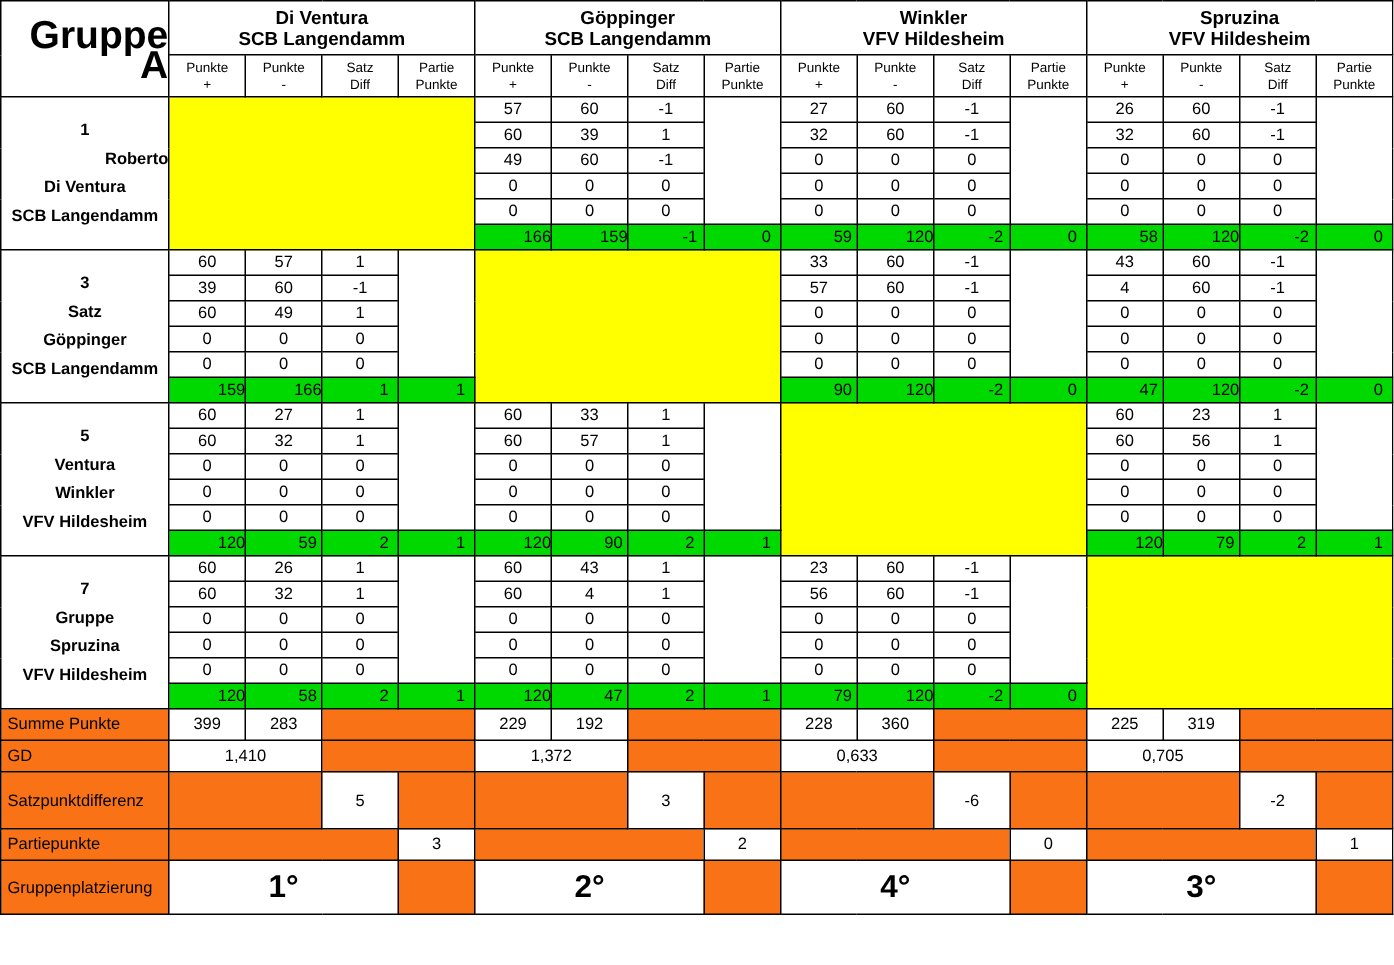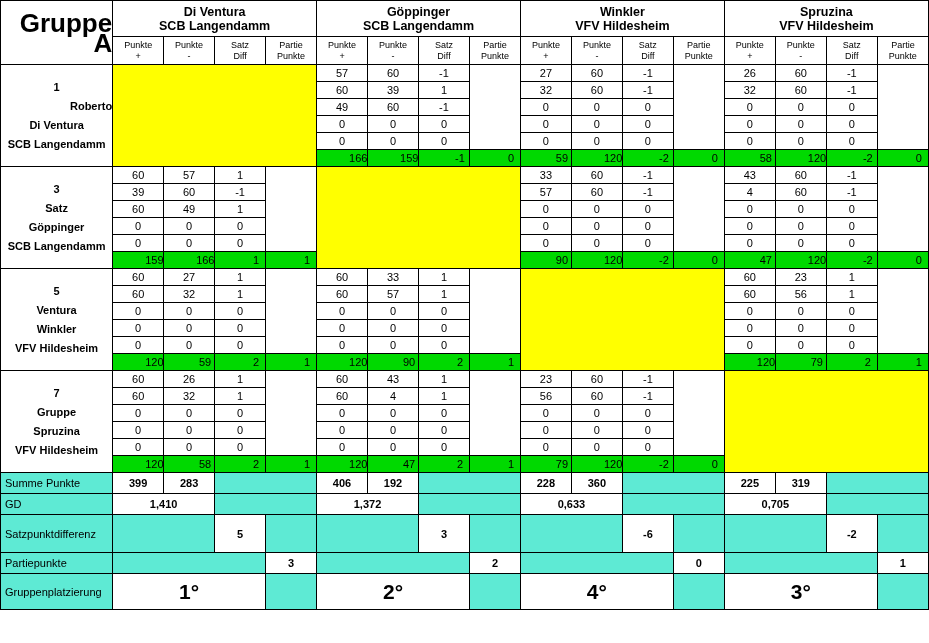--- a/index.html
+++ b/index.html
@@ -5,26 +5,26 @@
   html,body{margin:0;padding:0;background:#ffffff;}
   body{font-family:"Liberation Sans",sans-serif;-webkit-font-smoothing:antialiased;}
   #sheet{width:929px;height:643px;position:relative;overflow:hidden;}
   table{border-collapse:collapse;table-layout:fixed;width:929px;}
   td,th{border:1px solid #000;padding:0;margin:0;font-size:11px;text-align:center;vertical-align:middle;color:#000;background:#fff;}
   .hdr-name{font-weight:bold;font-size:12.5px;}
   .grp{font-size:26px;font-weight:bold;text-align:right;}
   .sub{font-size:9px;line-height:11px;}
   .yellow{background:#ffff00;}
   .green{background:#00d900;padding-left:32px;}
-  .grey{background:#5eead4;}
+  .grey{background:#f97316;}
   .playerlbl{font-weight:bold;font-size:11px;}
   .num{font-size:11px;}
   .sumlbl{font-size:11px;text-align:left;padding-left:4px;}
   .bigrank{font-size:21px;font-weight:bold;}
-  .bold{font-weight:bold;}
+  .bold{font-weight:normal;}
   .rowh{height:18px;}
   
   col.c-name{width:110px;}
   col.c-cell{width:50px;}
 </style>
 </head>
 <body>
 
 <div id="sheet">
 <table>
@@ -450,21 +450,21 @@
           <td class="green num">79</td>
           <td class="green num">120</td>
           <td class="green num">-2</td>
           <td class="green num">0</td>
         </tr>
         <tr style="height: 21px;">
           <td class="sumlbl grey">Summe Punkte</td>
           <td class="num bold">399</td>
           <td class="num bold">283</td>
           <td class="grey" colspan="2"></td>
-          <td class="num bold">406</td>
+          <td class="num bold">229</td>
           <td class="num bold">192</td>
           <td class="grey" colspan="2"></td>
           <td class="num bold">228</td>
           <td class="num bold">360</td>
           <td class="grey" colspan="2"></td>
           <td class="num bold">225</td>
           <td class="num bold">319</td>
           <td class="grey" colspan="2"></td>
         </tr>
         <tr style="height: 21px;">

